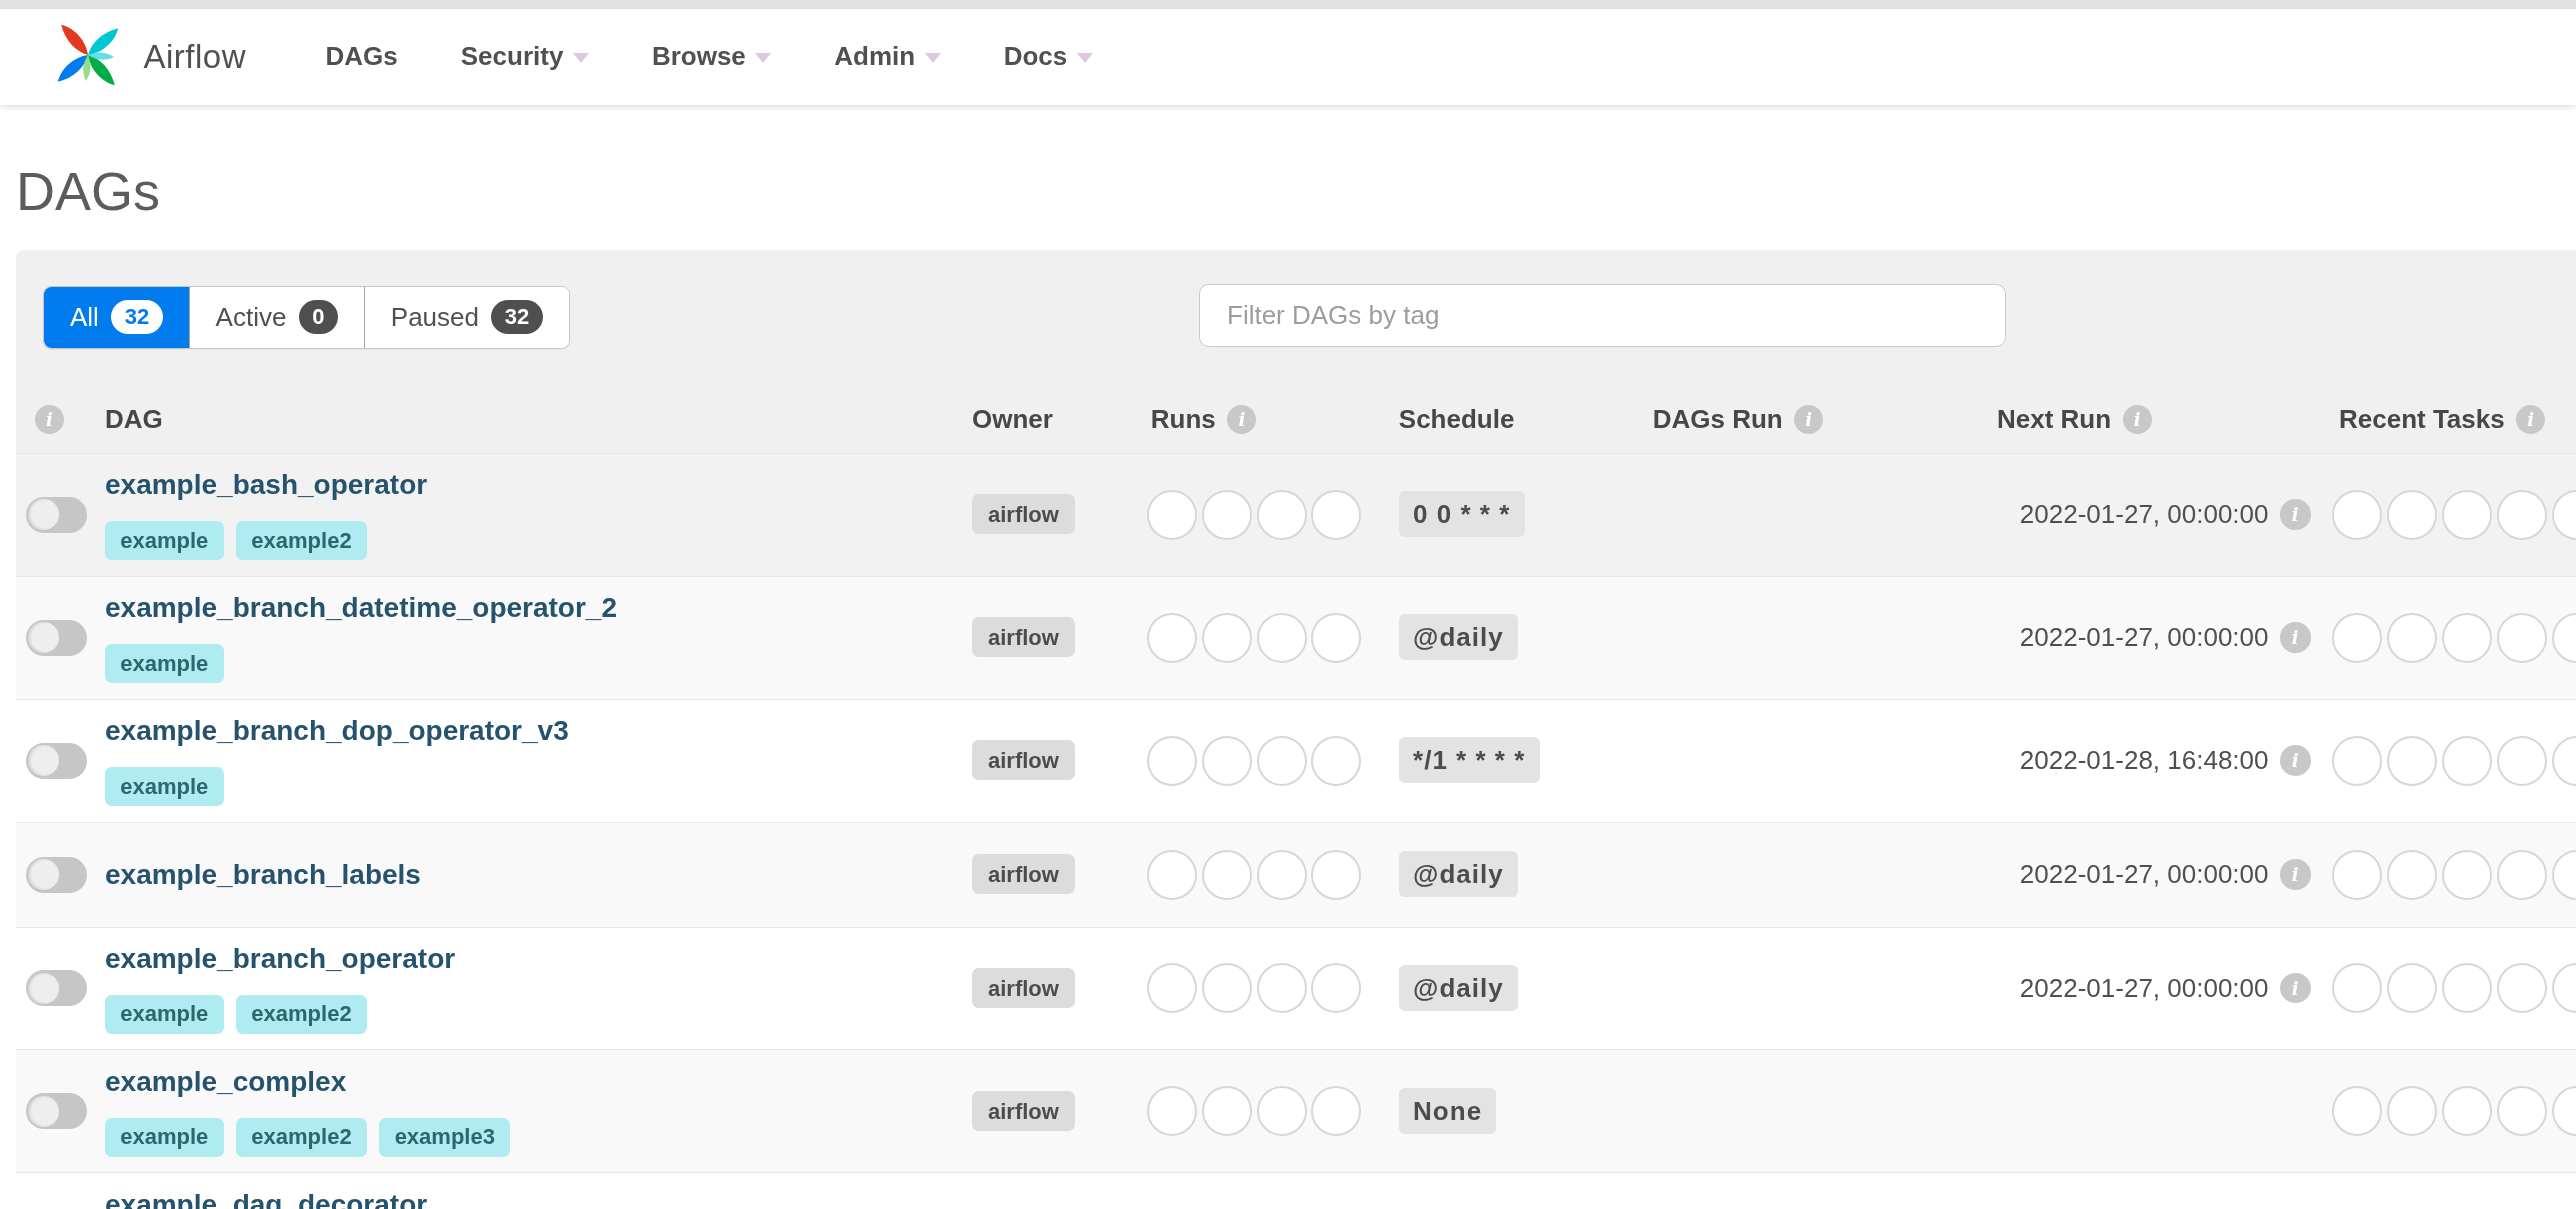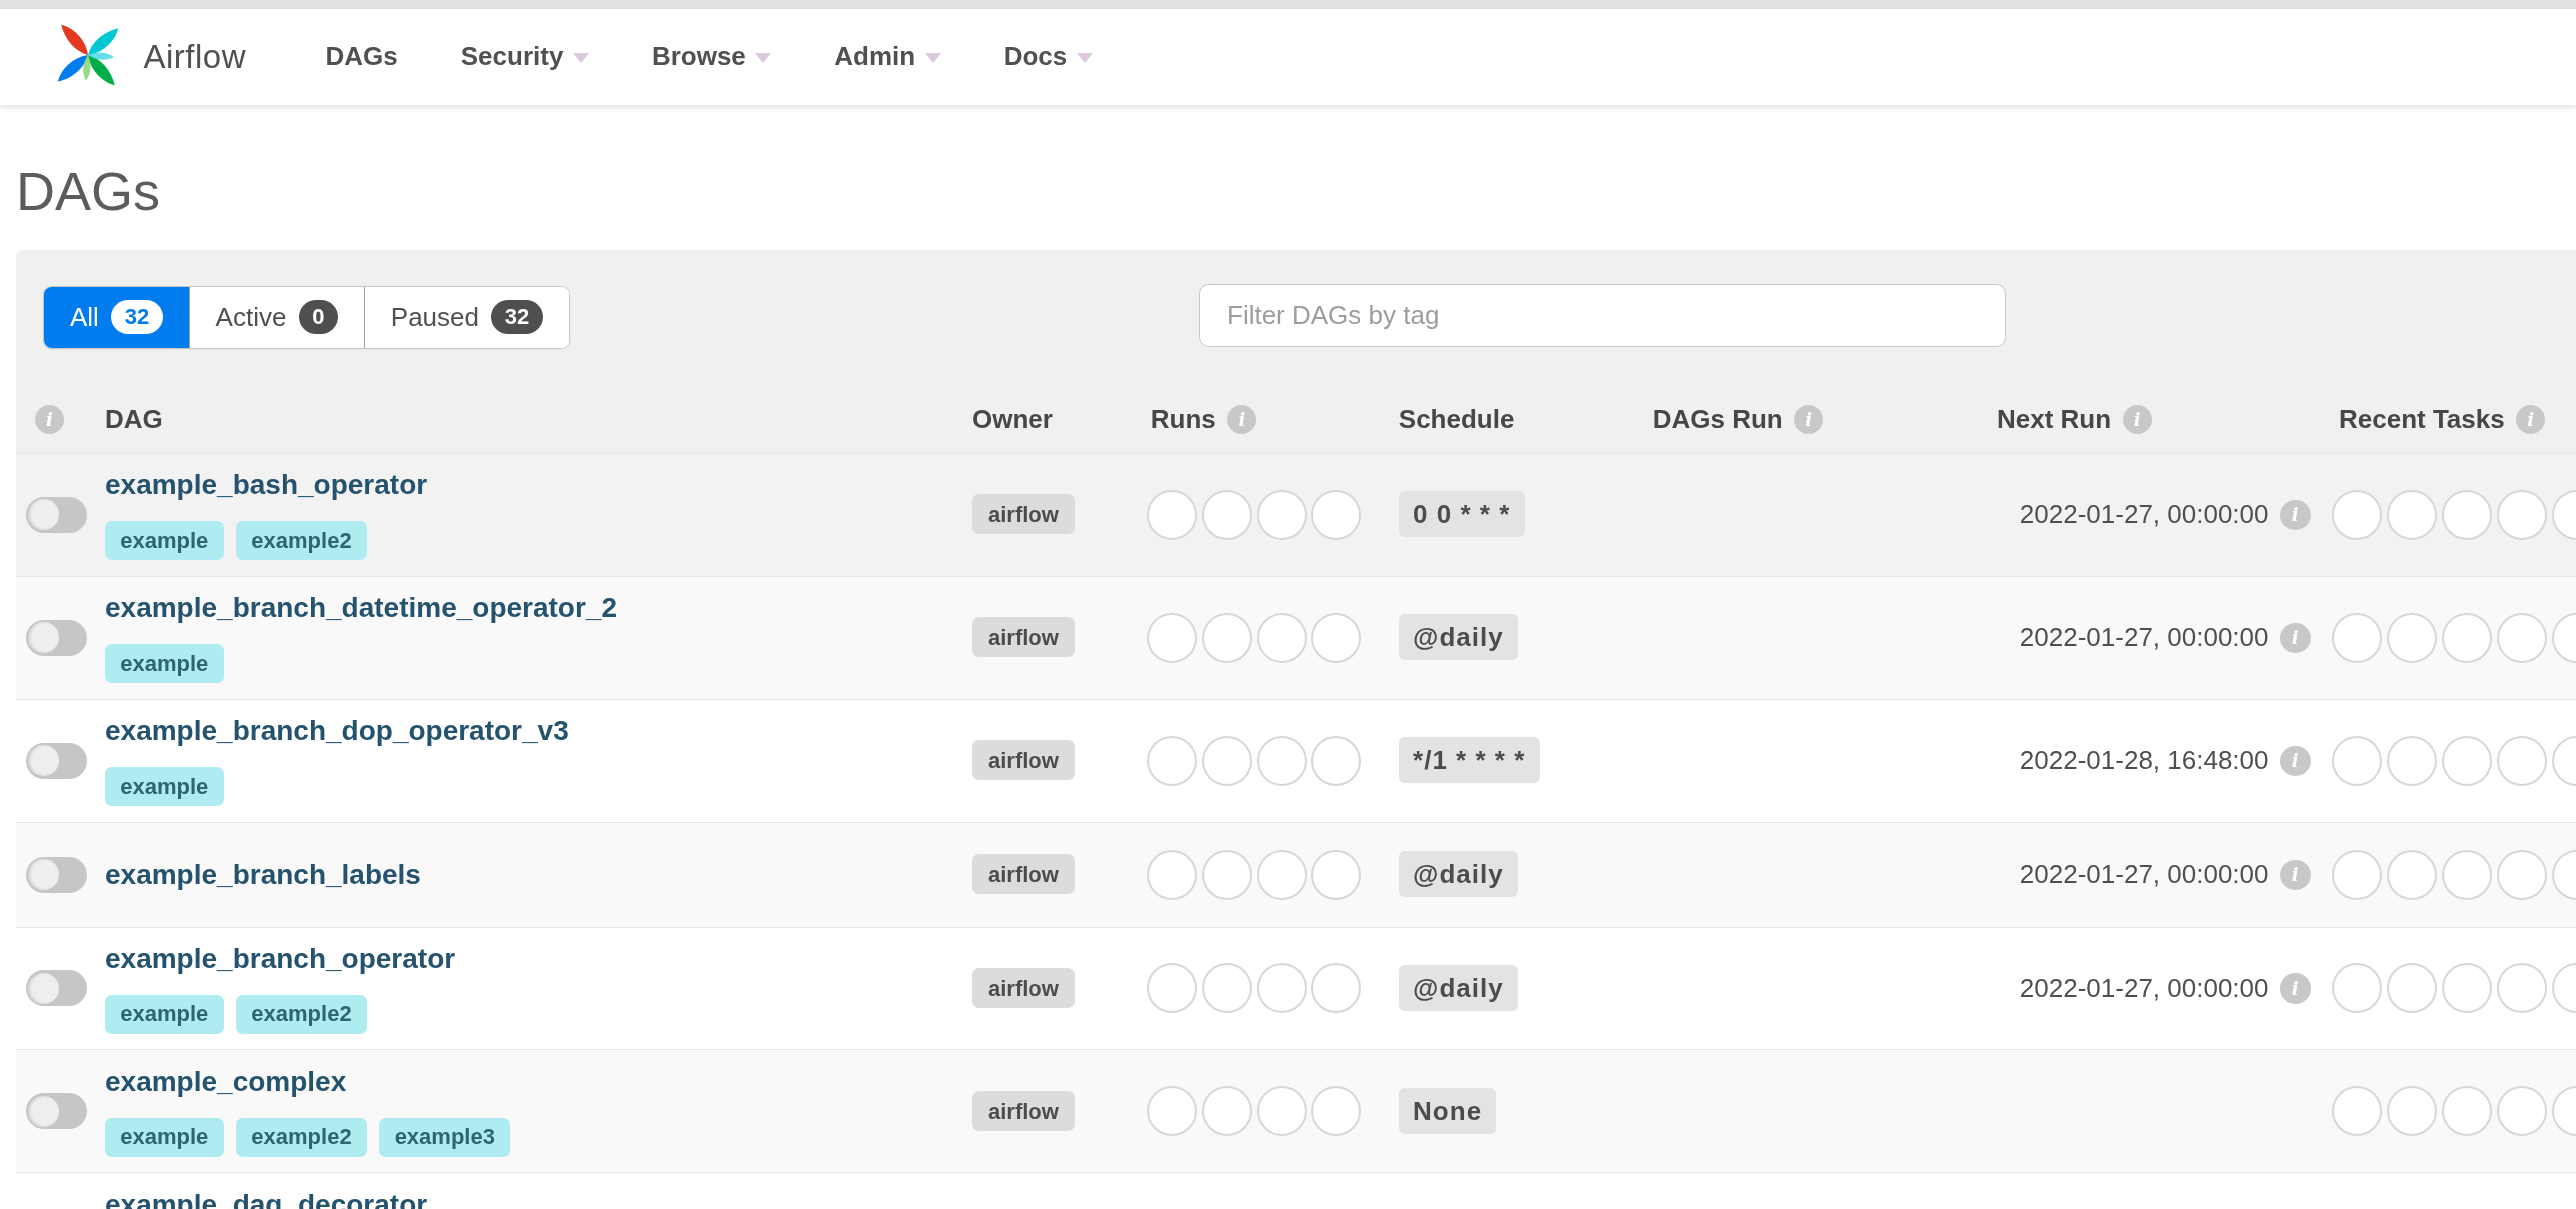--- a/index.html
+++ b/index.html
@@ -98,21 +98,21 @@
     width:50px; height:50px; min-width:50px; border-radius:50%;
     background:#fff; border:2.9px solid #d4d7db; cursor:pointer;
   }
 
   .schedule-badge {
     background:#e3e3e3; color:#4c4c4c; font-size:26px; font-weight:700;
     padding:7.6px 14.3px; border-radius:5.7px; margin-left:4.8px; width:max-content;
     letter-spacing:1px;
   }
 
-  .nextrun-cell { display:flex; align-items:flex-end; justify-content:flex-end; gap:11.5px; padding-right:9.5px; }
+  .nextrun-cell { display:flex; align-items:flex-start; justify-content:flex-end; gap:11.5px; padding-right:9.5px; }
   .nextrun-text { font-size:26px; color:#4f4f4f; }
   .nextrun-cell .info-icon { width:30.5px; height:30.5px; min-width:30.5px; }
 
   .recent-cell { padding-left:12.4px; }
 
   .pad-l20 { padding-left:19px; }
   .pad-l4  { padding-left:3.8px; }
   .pad-l5  { padding-left:4.8px; }
   .pad-l6  { padding-left:5.7px; }
   .pad-l17 { padding-left:16px; }

